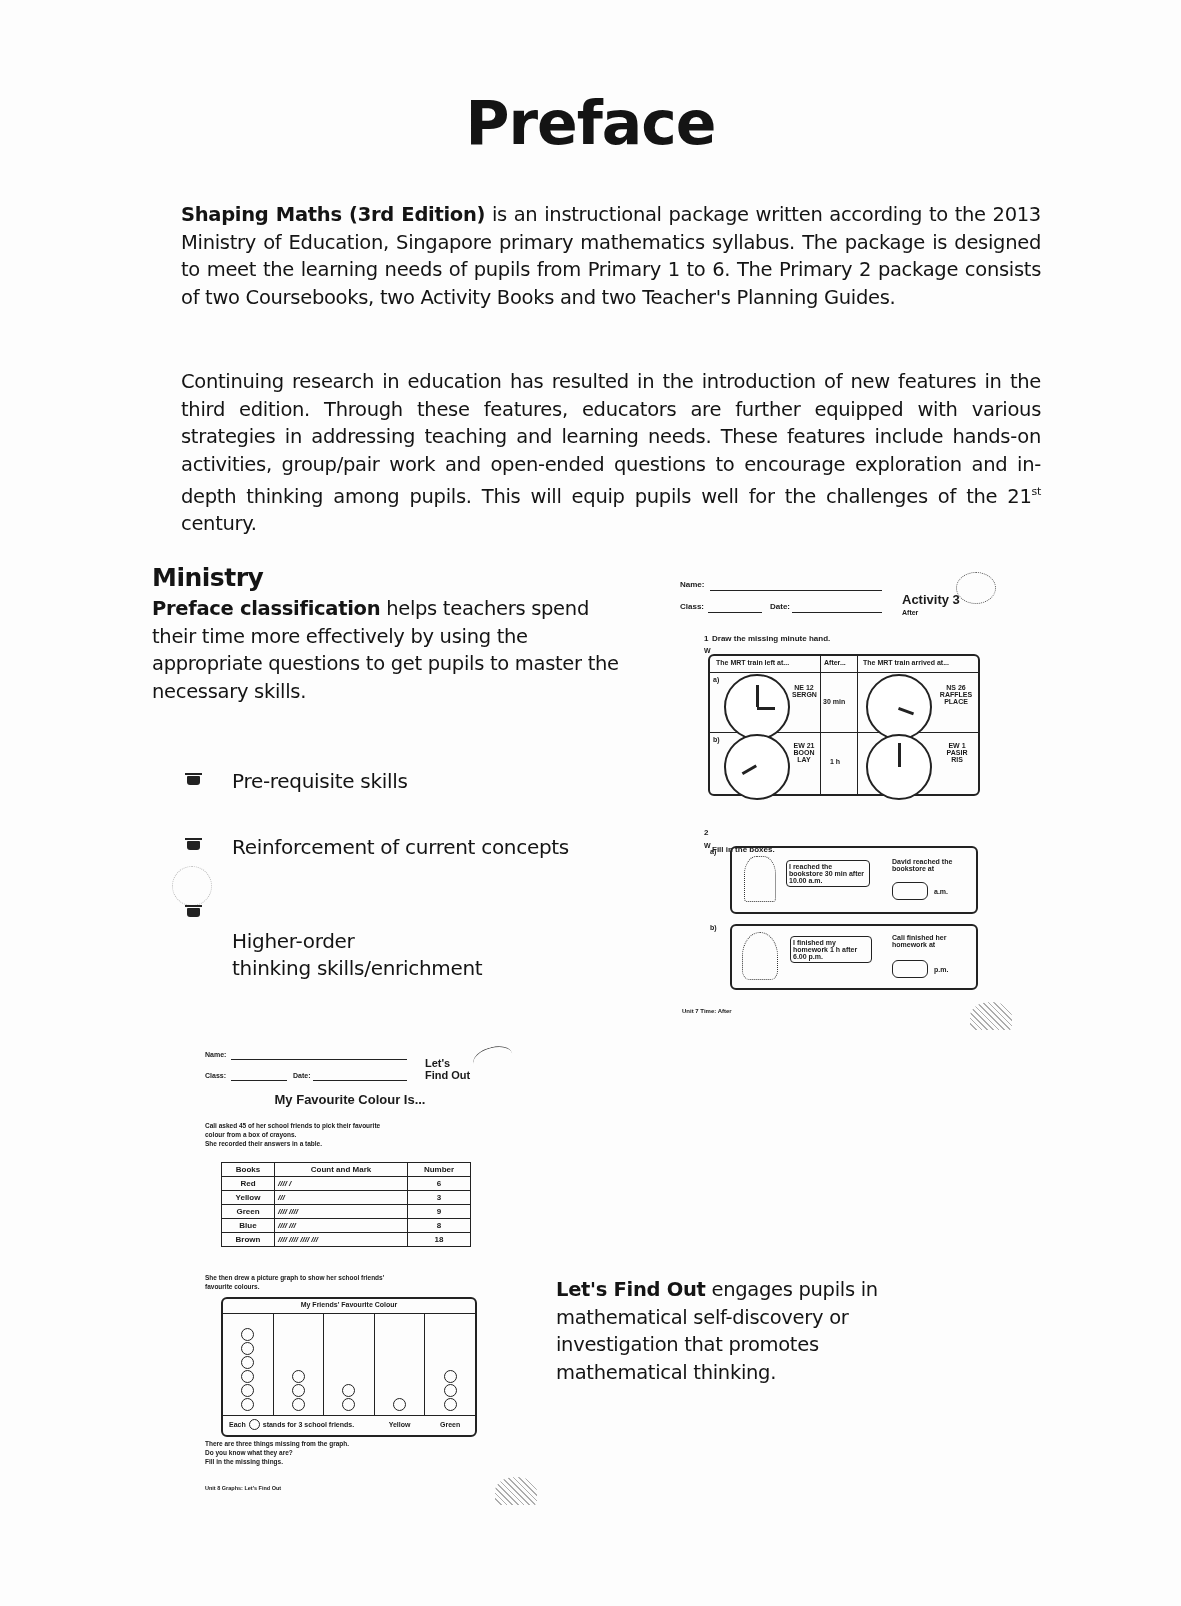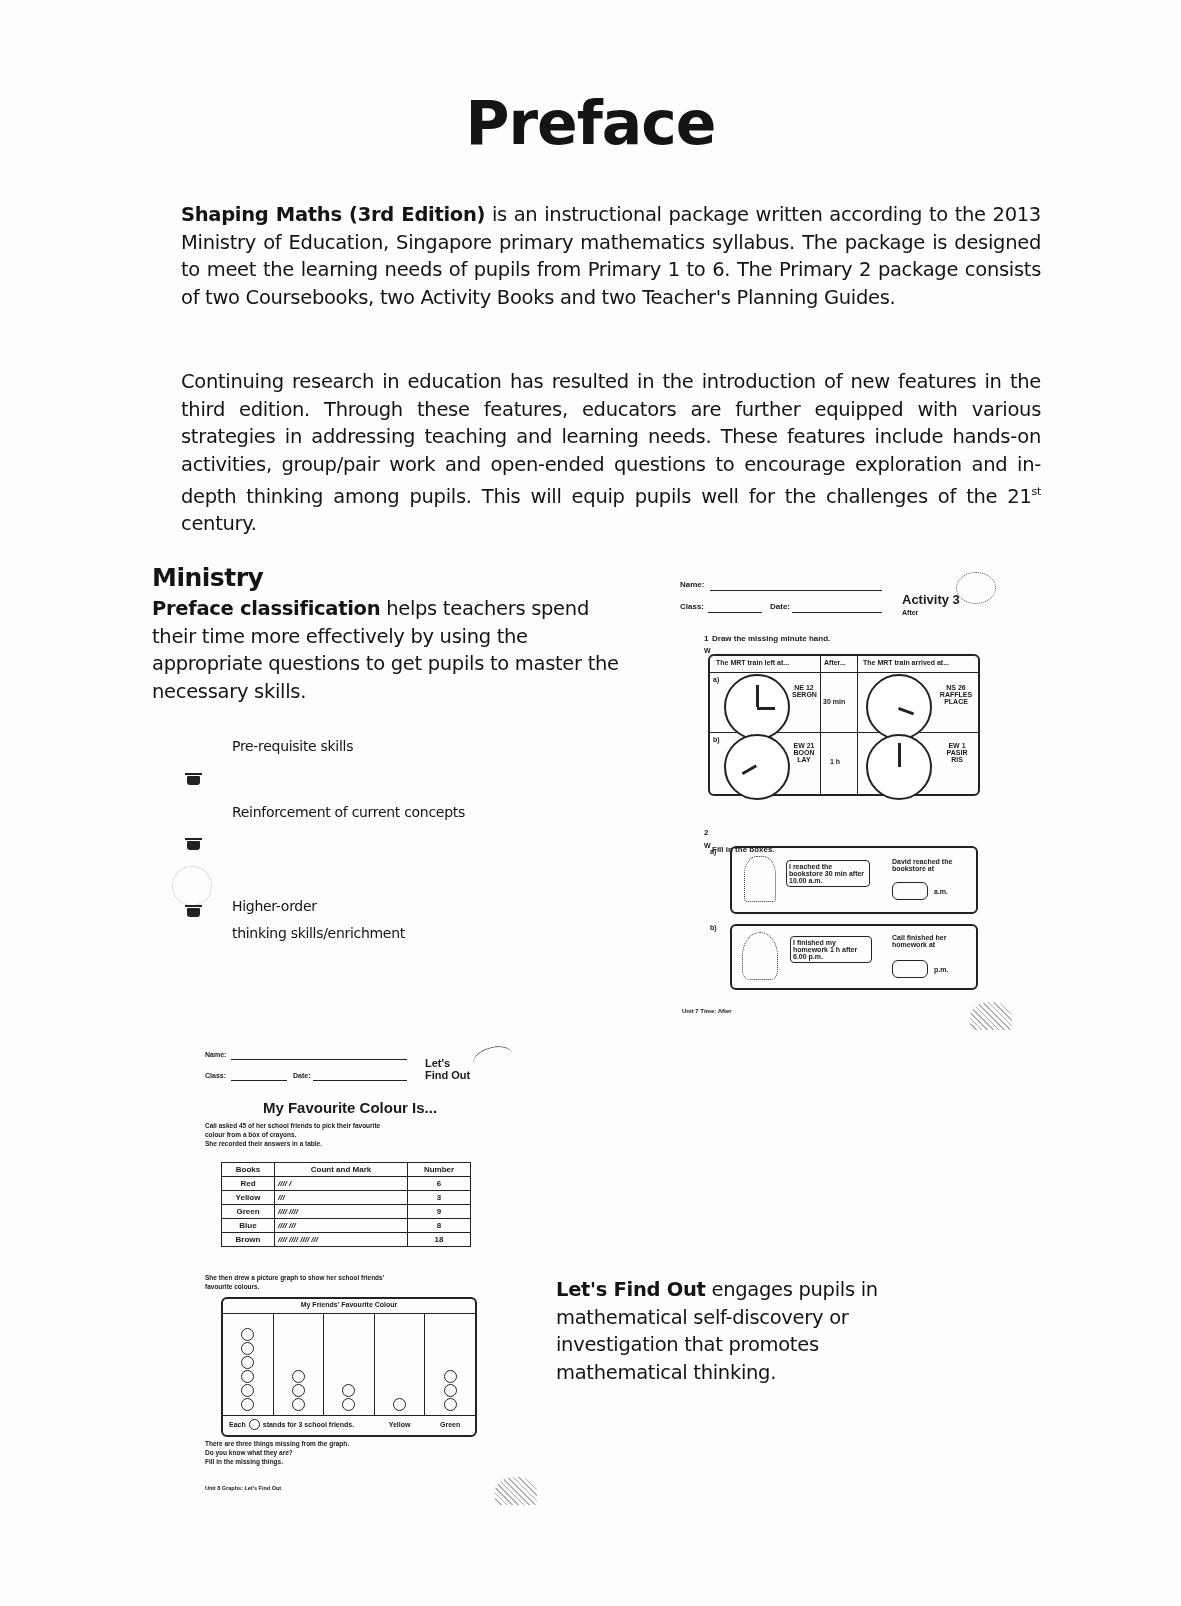--- a/index.html
+++ b/index.html
@@ -6,21 +6,21 @@
   body { width:1181px; height:1606px; background:#fdfdfd; position:relative; overflow:hidden;
          font-family:"DejaVu Sans", sans-serif; color:#141414; }
   .abs { position:absolute; }
   #title { left:0; width:1181px; top:88px; text-align:center; font-size:60px; font-weight:bold; letter-spacing:-1px; }
   .para { left:138px; width:860px; font-size:19.5px; line-height:27.5px; text-align:justify; letter-spacing:-0.3px;margin-left:43px; }
   #p1 { top:201px; }
   #p2 { top:368px; }
   #feat-h { left:152px; top:563px; font-size:25px; font-weight:bold; letter-spacing:-0.5px; }
   #qc { left:152px; top:595px; width:470px; font-size:19.5px; line-height:27.5px; letter-spacing:-0.3px; }
   b.hl { font-weight:bold; }
-  .lvl { left:232px; font-size:14px; line-height:27px; letter-spacing:-0.3px; }
+  .lvl { left:232px; font-size:20px; line-height:27px; letter-spacing:-0.3px;margin-top:35px; }
   .cup { left:187px; width:13px; height:9px; background:#222; border-radius:1px 1px 3px 3px; }
   .cup::before { content:""; position:absolute; left:-2px; top:-3px; width:17px; height:2px; background:#222; }
   .swirl { left:172px; top:866px; width:38px; height:38px; border:1px dotted #bbb; border-radius:50%; }
   
   .sheet { font-family:"Liberation Sans", sans-serif; font-weight:bold; color:#1a1a1a; }
   .small { font-size:8px; }
   .tiny { font-size:7px; }
   .line { border-bottom:1.5px solid #222; height:0; }
   .box { border:2px solid #222; border-radius:6px; }
   .clock { width:62px; height:62px; border:2.5px solid #222; border-radius:50%; background:#fff; }
@@ -135,21 +135,21 @@
   <div class="abs tiny" style="left:0; top:27px">Class:</div>
   <div class="abs line" style="left:26px; top:35px; width:56px"></div>
   <div class="abs tiny" style="left:88px; top:27px">Date:</div>
   <div class="abs line" style="left:108px; top:35px; width:94px"></div>
   <div class="abs" style="left:220px; top:12px; font-size:11px; line-height:12px">
       <div>Let's</div>
       <div>Find Out</div>
     </div>
   <div class="abs" style="left:268px; top:2px; width:40px; height:22px; border-top:1.5px solid #444; border-radius:50%; transform:rotate(-15deg)"></div>
 
-  <div class="abs" style="left:0; width:290px; top:54px; text-align:center; font-size:15px">My Favourite Colour Is...</div>
+  <div class="abs" style="left:0; width:290px; top:47px; text-align:center; font-size:13px">My Favourite Colour Is...</div>
   <div class="abs tiny" style="left:0; top:76px; line-height:9px; font-size:6.5px">
     <div>Cali asked 45 of her school friends to pick their favourite</div>
     <div>colour from a box of crayons.</div>
     <div>She recorded their answers in a table.</div>
   </div>
 
   <table class="ct abs" style="left:16px; top:117px; width:250px">
     <tbody>
         <tr>
       <td style="width:46px;text-align:center">Books</td>

